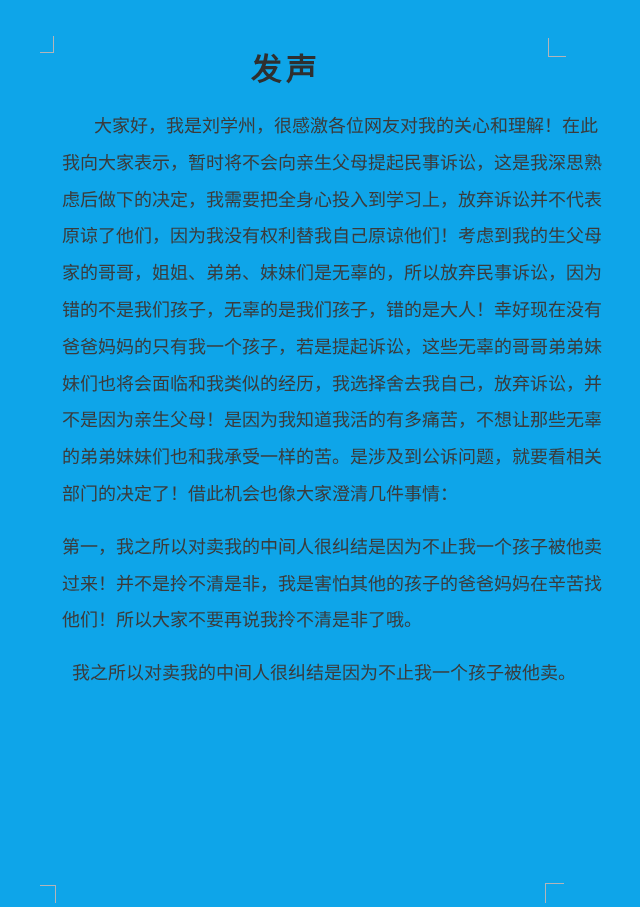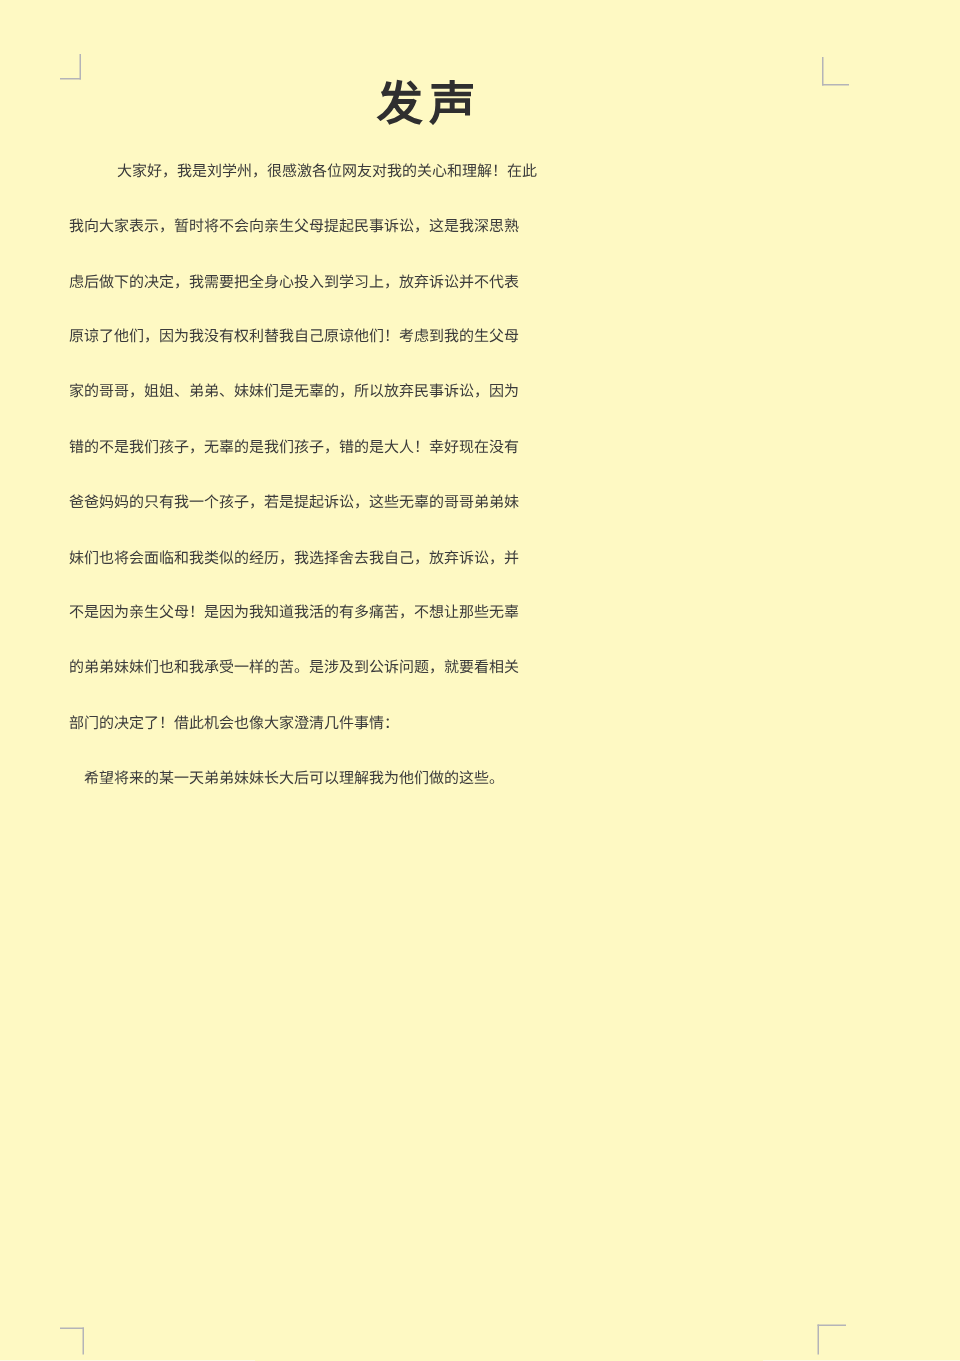--- a/index.html
+++ b/index.html
@@ -4,21 +4,21 @@
 <style>
   html, body {
     margin: 0;
     padding: 0;
     background: #fbfbf9;
   }
   .page {
     position: relative;
     width: 640px;
     height: 907px;
-    background: #fef9c3;
+    background: #0ea5e9;
     overflow: hidden;
     font-family: Liberation Sans, sans-serif;
   }
   
   .crop { position: absolute; }
   .crop-tl { left: 40px;  top: 36px;  width: 13px; height: 16px;
              border-right: 1px solid #b4b4b8; border-bottom: 1px solid #b4b4b8; }
   .crop-tr { left: 548px; top: 38px;  width: 17px; height: 18px;
              border-left: 1px solid #b4b4b8;  border-bottom: 1px solid #b4b4b8; }
   .crop-bl { left: 40px;  top: 885px; width: 15px; height: 17px;
@@ -36,22 +36,22 @@
     width: 480px;
     text-align: center;
     font-size: 31px;
     font-weight: 600;
     letter-spacing: 4px;
     color: #2f2f2f;
     line-height: 44px;
     margin: 0 0 5px 0;
   }
   .para {
-    margin: 0;
-    font-size: 10px;
+    margin: 16px;
+    font-size: 18px;
     line-height: 36.8px;
     color: #3b3b3b;
     white-space: pre;       
     letter-spacing: 0;
   }
   .p-intro   { text-indent: 32px; }  
   .p-first   { text-indent: 0; }
   .p-second  { text-indent: 47px; margin-top: 4px; }  
   .p-closing { text-indent: 10px; }  
 </style>
@@ -73,18 +73,21 @@
 虑后做下的决定，我需要把全身心投入到学习上，放弃诉讼并不代表
 原谅了他们，因为我没有权利替我自己原谅他们！考虑到我的生父母
 家的哥哥，姐姐、弟弟、妹妹们是无辜的，所以放弃民事诉讼，因为
 错的不是我们孩子，无辜的是我们孩子，错的是大人！幸好现在没有
 爸爸妈妈的只有我一个孩子，若是提起诉讼，这些无辜的哥哥弟弟妹
 妹们也将会面临和我类似的经历，我选择舍去我自己，放弃诉讼，并
 不是因为亲生父母！是因为我知道我活的有多痛苦，不想让那些无辜
 的弟弟妹妹们也和我承受一样的苦。是涉及到公诉问题，就要看相关
 部门的决定了！借此机会也像大家澄清几件事情：</p>
 
+    <p class="para p-first">第一，我之所以对卖我的中间人很纠结是因为不止我一个孩子被他卖
+过来！并不是拎不清是非，我是害怕其他的孩子的爸爸妈妈在辛苦找
+他们！所以大家不要再说我拎不清是非了哦。</p>
 
 
-    <p class="para p-closing">希望将来的某一天弟弟妹妹长大后可以理解我为他们做的这些。</p>
+    <p class="para p-closing">我之所以对卖我的中间人很纠结是因为不止我一个孩子被他卖。</p>
   </div>
 
 </div>
 
 </body></html>

